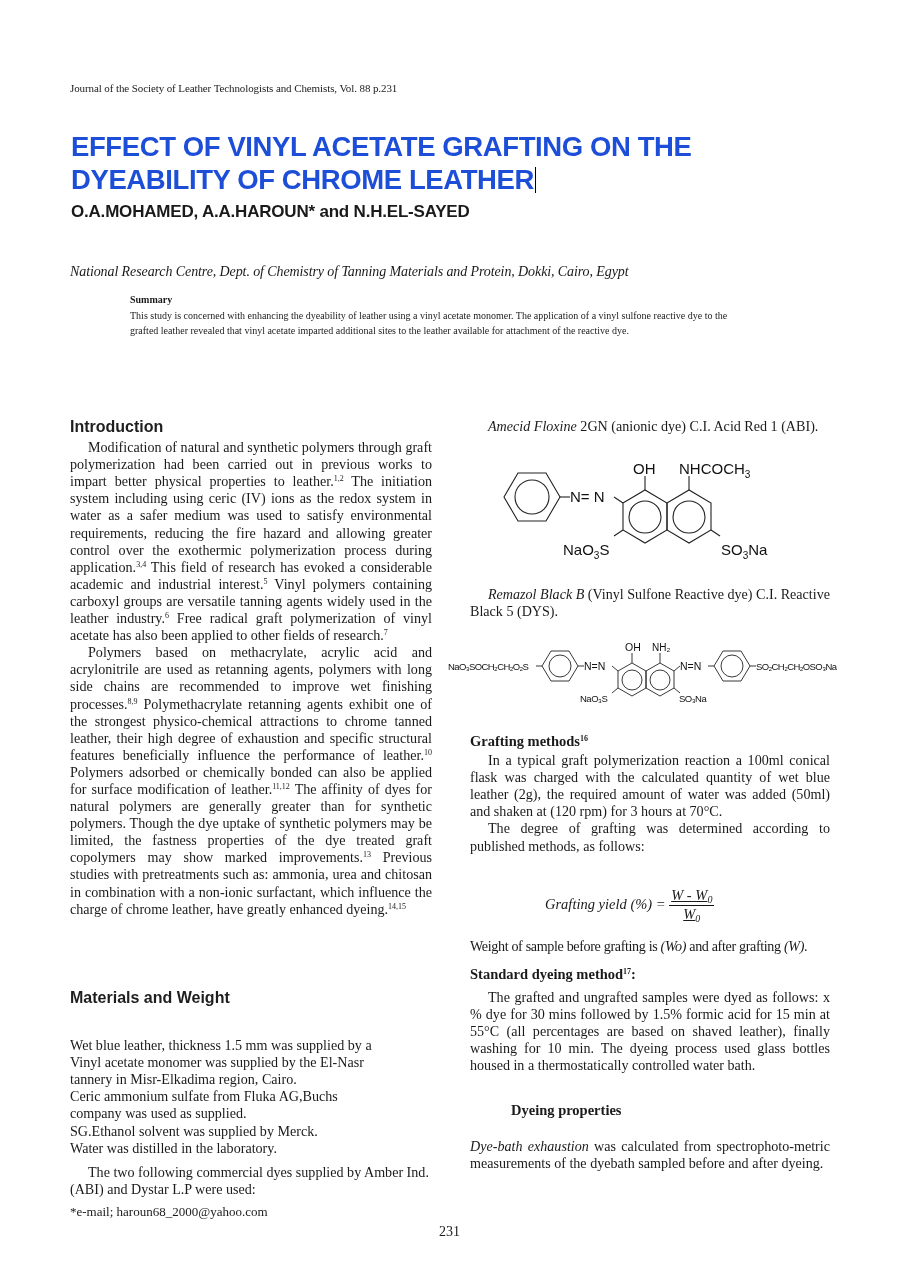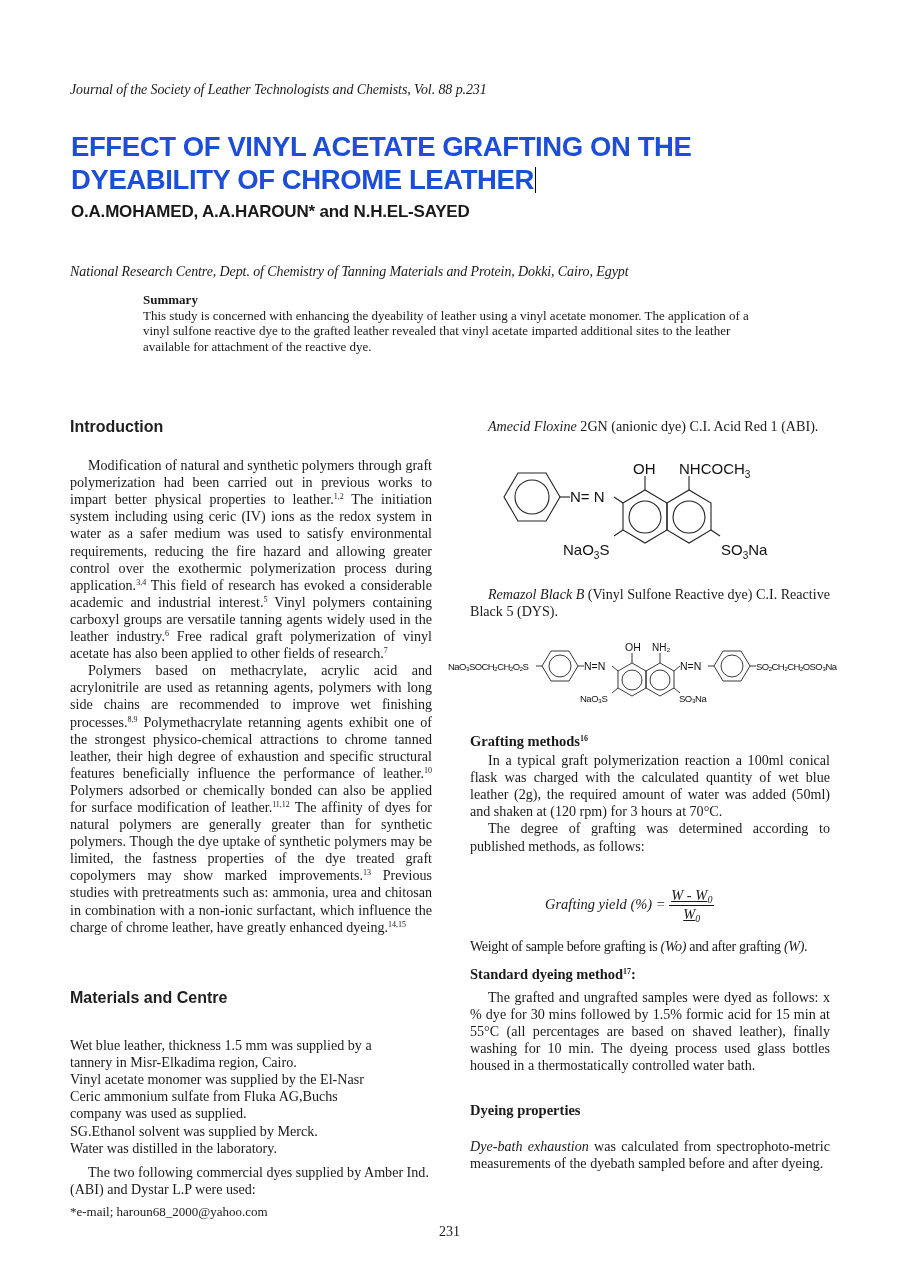--- a/index.html
+++ b/index.html
@@ -1,23 +1,23 @@
 <!DOCTYPE html>
 <html><head>
 <meta charset="utf-8">
 <style>
   html, body { margin: 0; padding: 0; background: #ffffff; }
   body { width: 898px; height: 1279px; position: relative; overflow: hidden; color: #1a1a1a; font-family: "Liberation Serif", "DejaVu Serif", serif; }
   .abs { position: absolute; }
-  .journal { left: 70px; top: 82px; font-style: italic; font-size: 14px; letter-spacing: -0.1px; }
+  .journal { left: 70px; top: 82px; font-size: 11px; letter-spacing: -0.1px; }
   .title { left: 71px; top: 130px; font-family: "Liberation Sans", "DejaVu Sans", sans-serif; font-weight: bold; font-size: 27.5px; line-height: 33px; letter-spacing: -0.4px; color: #1d4ed8; }
   .cursor { display: inline-block; width: 1px; height: 26px; background: #000; vertical-align: -4px; margin-left: 1px; }
   .authors { left: 71px; top: 202px; font-family: "Liberation Sans", "DejaVu Sans", sans-serif; font-weight: bold; font-size: 17px; letter-spacing: -0.2px; }
   .affil { left: 70px; top: 264px; font-style: italic; font-size: 14px; letter-spacing: -0.1px; }
-  .summary { left: 143px; top: 292px; width: 625px; font-size: 13px; line-height: 15.5px; font-family: Liberation Serif, serif; }
+  .summary { left: 130px; top: 292px; width: 625px; font-size: 10px; line-height: 15.5px; font-family: Liberation Serif, serif; }
   .summary .head { font-weight: bold; }
   .col { font-size: 14.1px; line-height: 17.1px; text-align: justify; }
   .col p { margin: 0; }
   .indent { text-indent: 18px; }
   .left { left: 70px; width: 362px; }
   .right { left: 470px; width: 360px; }
   .h-sans { font-family: "Liberation Sans", "DejaVu Sans", sans-serif; font-weight: bold; font-size: 16px; color: #1e1e1e; }
   .h-serif { font-weight: bold; font-size: 14.5px; }
   sup { font-size: 8px; line-height: 0; vertical-align: 5px; }
   .ital { font-style: italic; }
@@ -44,30 +44,30 @@
 <div class="abs authors">O.A.MOHAMED, A.A.HAROUN* and N.H.EL-SAYED</div>
 
 <div class="abs affil">National Research Centre, Dept. of Chemistry of Tanning Materials and Protein, Dokki, Cairo, Egypt</div>
 
 <div class="abs summary">
   <div class="head">Summary</div>
   <div>This study is concerned with enhancing the dyeability of leather using a vinyl acetate monomer. The application of a vinyl sulfone reactive dye to the grafted leather revealed that vinyl acetate imparted additional sites to the leather available for attachment of the reactive dye.</div>
 </div>
 
 <div class="abs left col" style="top:418px;">
-  <div class="h-sans" style="margin-bottom:22px;">Introduction</div>
+  <div class="h-sans" style="margin-bottom:4px;">Introduction</div>
   <p class="indent"><span>Modification of natural and synthetic polymers through graft polymerization had been carried out in previous works to impart better physical properties to leather.</span><sup>1,2</sup><span> The initiation system including using ceric (IV) ions as the redox system in water as a safer medium was used to satisfy environmental requirements, reducing the fire hazard and allowing greater control over the exothermic polymerization process during application.</span><sup>3,4</sup><span> This field of research has evoked a considerable academic and industrial interest.</span><sup>5</sup><span> Vinyl polymers containing carboxyl groups are versatile tanning agents widely used in the leather industry.</span><sup>6</sup><span> Free radical graft polymerization of vinyl acetate has also been applied to other fields of research.</span><sup>7</sup></p>
   <p class="indent"><span>Polymers based on methacrylate, acrylic acid and acrylonitrile are used as retanning agents, polymers with long side chains are recommended to improve wet finishing processes.</span><sup>8,9</sup><span> Polymethacrylate retanning agents exhibit one of the strongest physico-chemical attractions to chrome tanned leather, their high degree of exhaustion and specific structural features beneficially influence the performance of leather.</span><sup>10</sup><span> Polymers adsorbed or chemically bonded can also be applied for surface modification of leather.</span><sup>11,12</sup><span> The affinity of dyes for natural polymers are generally greater than for synthetic polymers. Though the dye uptake of synthetic polymers may be limited, the fastness properties of the dye treated graft copolymers may show marked improvements.</span><sup>13</sup><span> Previous studies with pretreatments such as: ammonia, urea and chitosan in combination with a non-ionic surfactant, which influence the charge of chrome leather, have greatly enhanced dyeing.</span><sup>14,15</sup></p>
 </div>
 
 <div class="abs left col mm" style="top:989px;">
-  <div class="h-sans" style="margin-bottom:31px;">Materials and Centre</div>
+  <div class="h-sans" style="margin-bottom:31px;">Materials and Weight</div>
   <p>Wet blue leather, thickness 1.5 mm was supplied by a</p>
+  <p>Vinyl acetate monomer was supplied by the El-Nasr</p>
   <p>tannery in Misr-Elkadima region, Cairo.</p>
-  <p>Vinyl acetate monomer was supplied by the El-Nasr</p>
   <p>Ceric ammonium sulfate from Fluka AG,Buchs</p>
   <p>company was used as supplied.</p>
   <p>SG.Ethanol solvent was supplied by Merck.</p>
   <p>Water was distilled in the laboratory.</p>
   <p class="indent" style="margin-top:7px;">The two following commercial dyes supplied by Amber Ind. (ABI) and Dystar L.P were used:</p>
 </div>
 
 <div class="abs email">*e-mail; haroun68_2000@yahoo.com</div>
 
 <div class="abs right col" style="top:418px;">
@@ -148,17 +148,17 @@
 <div class="abs right col" style="top:938px; letter-spacing:-0.35px;">
   <p><span>Weight of sample before grafting is </span><span class="ital">(Wo)</span><span> and after grafting </span><span class="ital">(W)</span><span>.</span></p>
 </div>
 
 <div class="abs right col" style="top:966px;">
   <div class="h-serif" style="margin-bottom:6px;"><span>Standard dyeing method</span><sup>17</sup><span>:</span></div>
   <p class="indent">The grafted and ungrafted samples were dyed as follows: x % dye for 30 mins followed by 1.5% formic acid for 15 min at 55°C (all percentages are based on shaved leather), finally washing for 10 min. The dyeing process used glass bottles housed in a thermostatically controlled water bath.</p>
 </div>
 
 <div class="abs right col" style="top:1102px;">
-  <div class="h-serif" style="margin-bottom:19px;">Dyeing properties</div>
+  <div class="h-serif" style="margin-bottom:19px;margin-left:41px;">Dyeing properties</div>
   <p><span class="ital">Dye-bath exhaustion</span><span> was calculated from spectrophoto-metric measurements of the dyebath sampled before and after dyeing.</span></p>
 </div>
 
 <div class="abs pagenum">231</div>
 
 </body></html>

